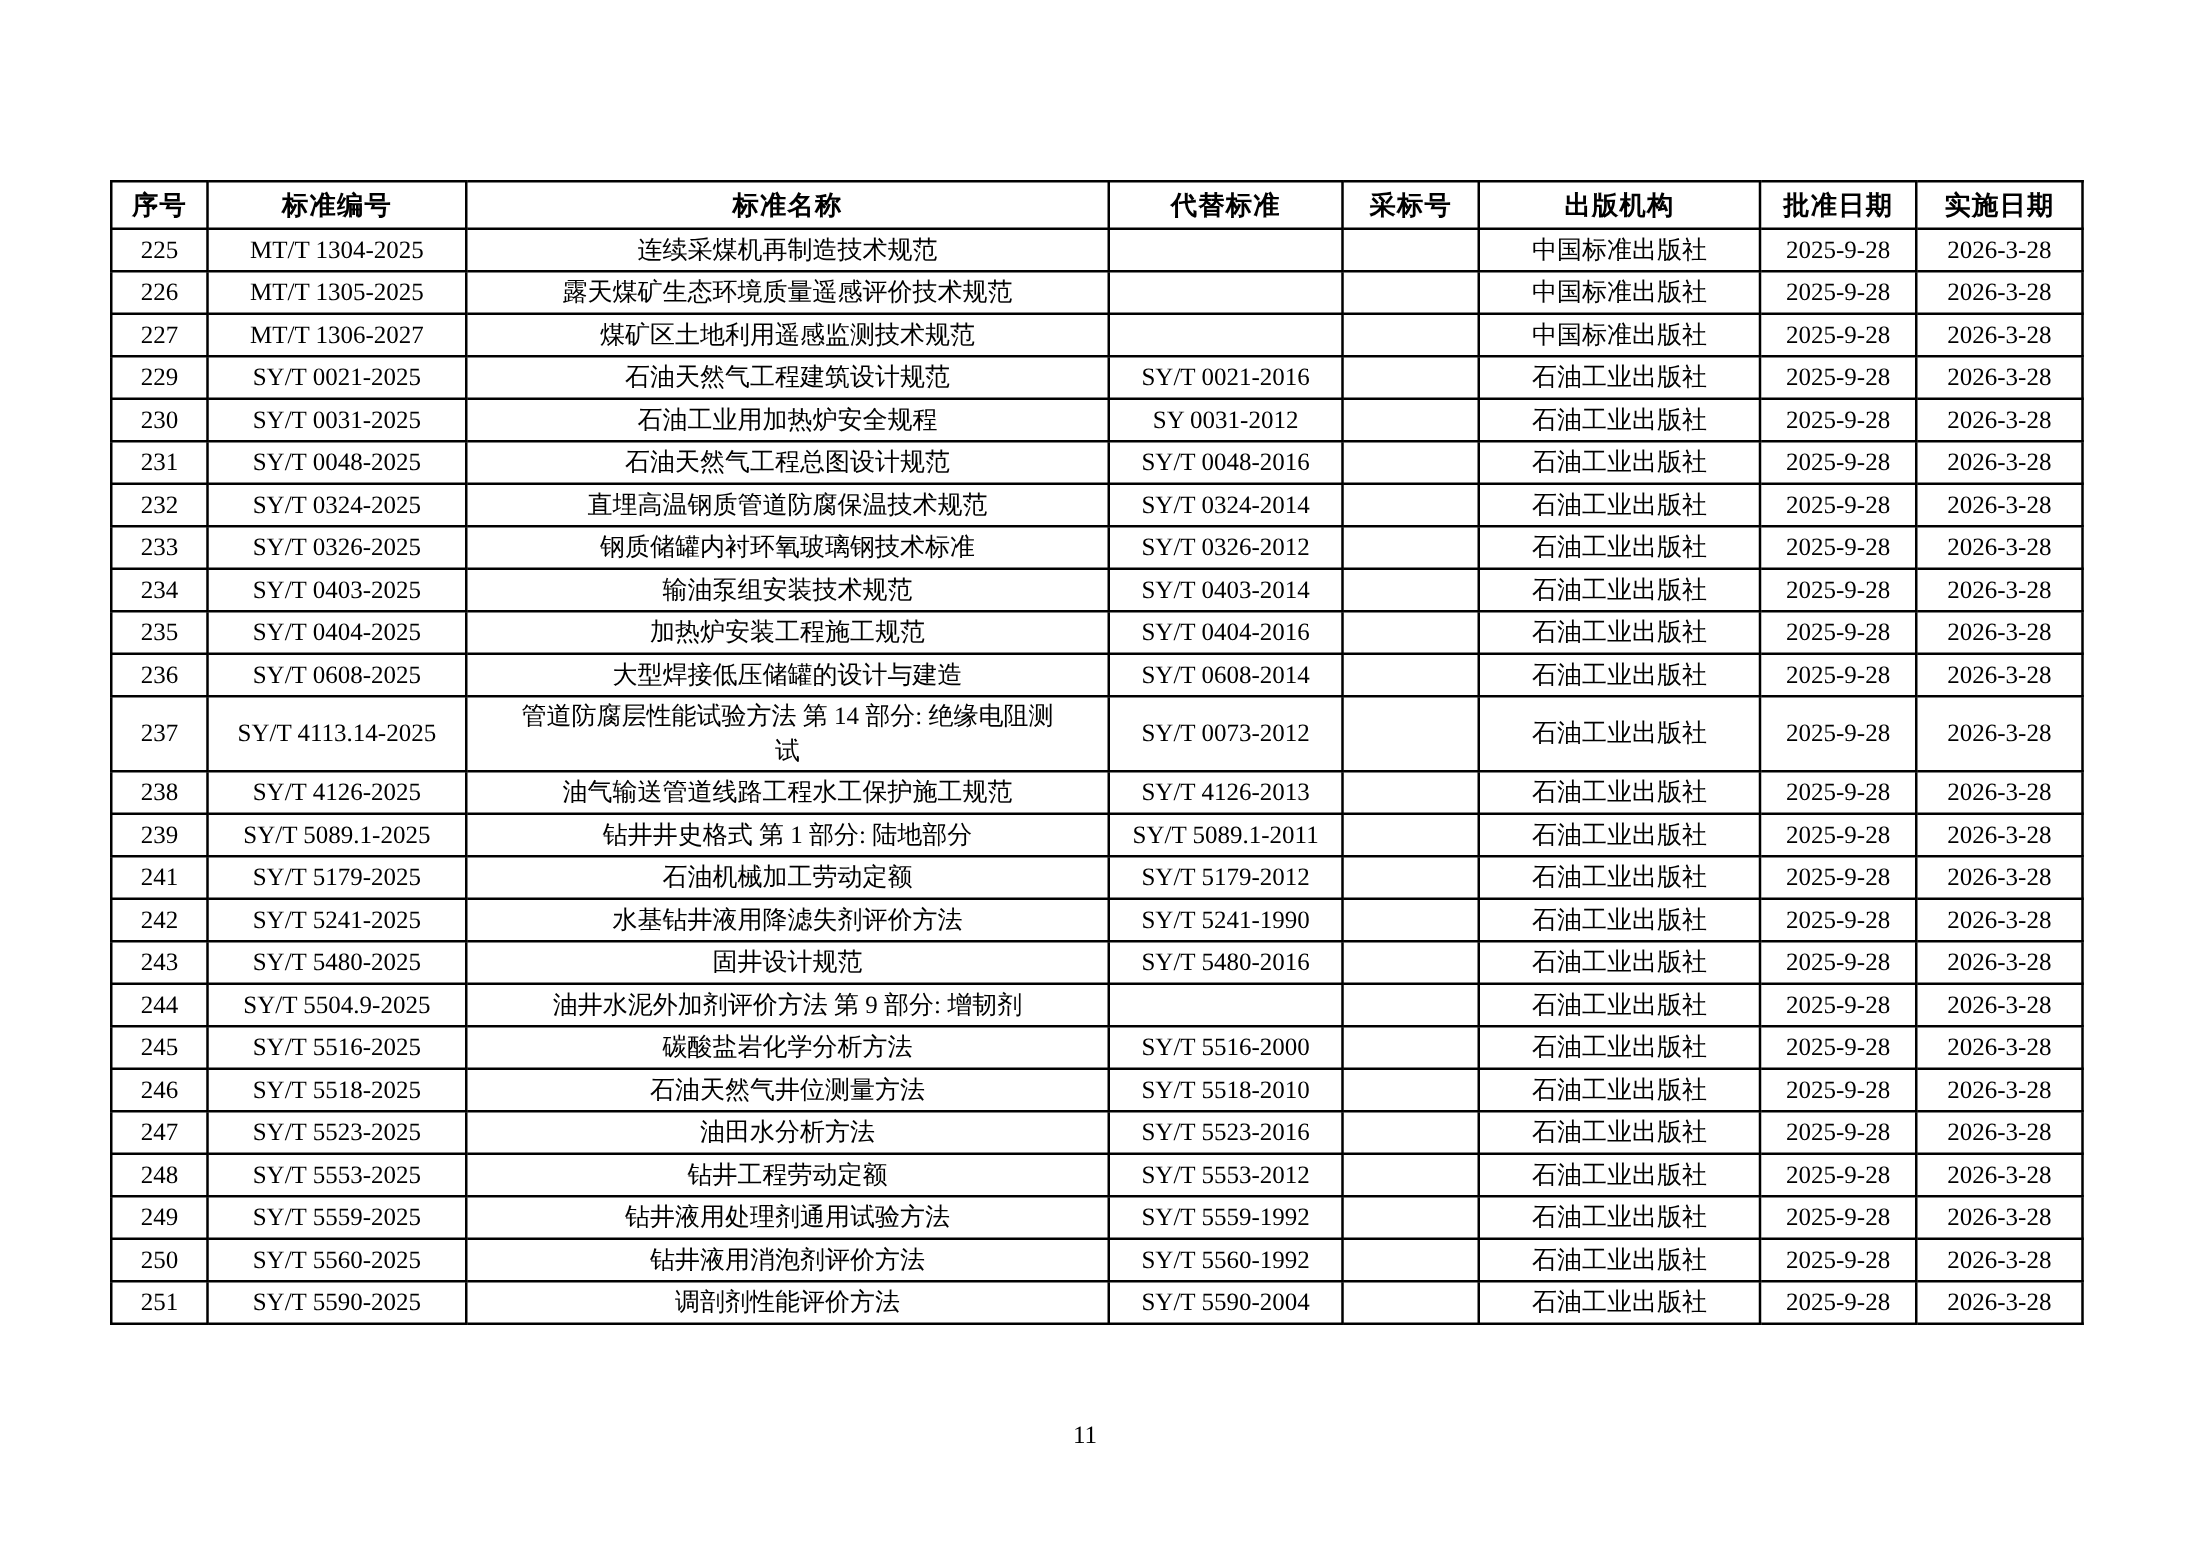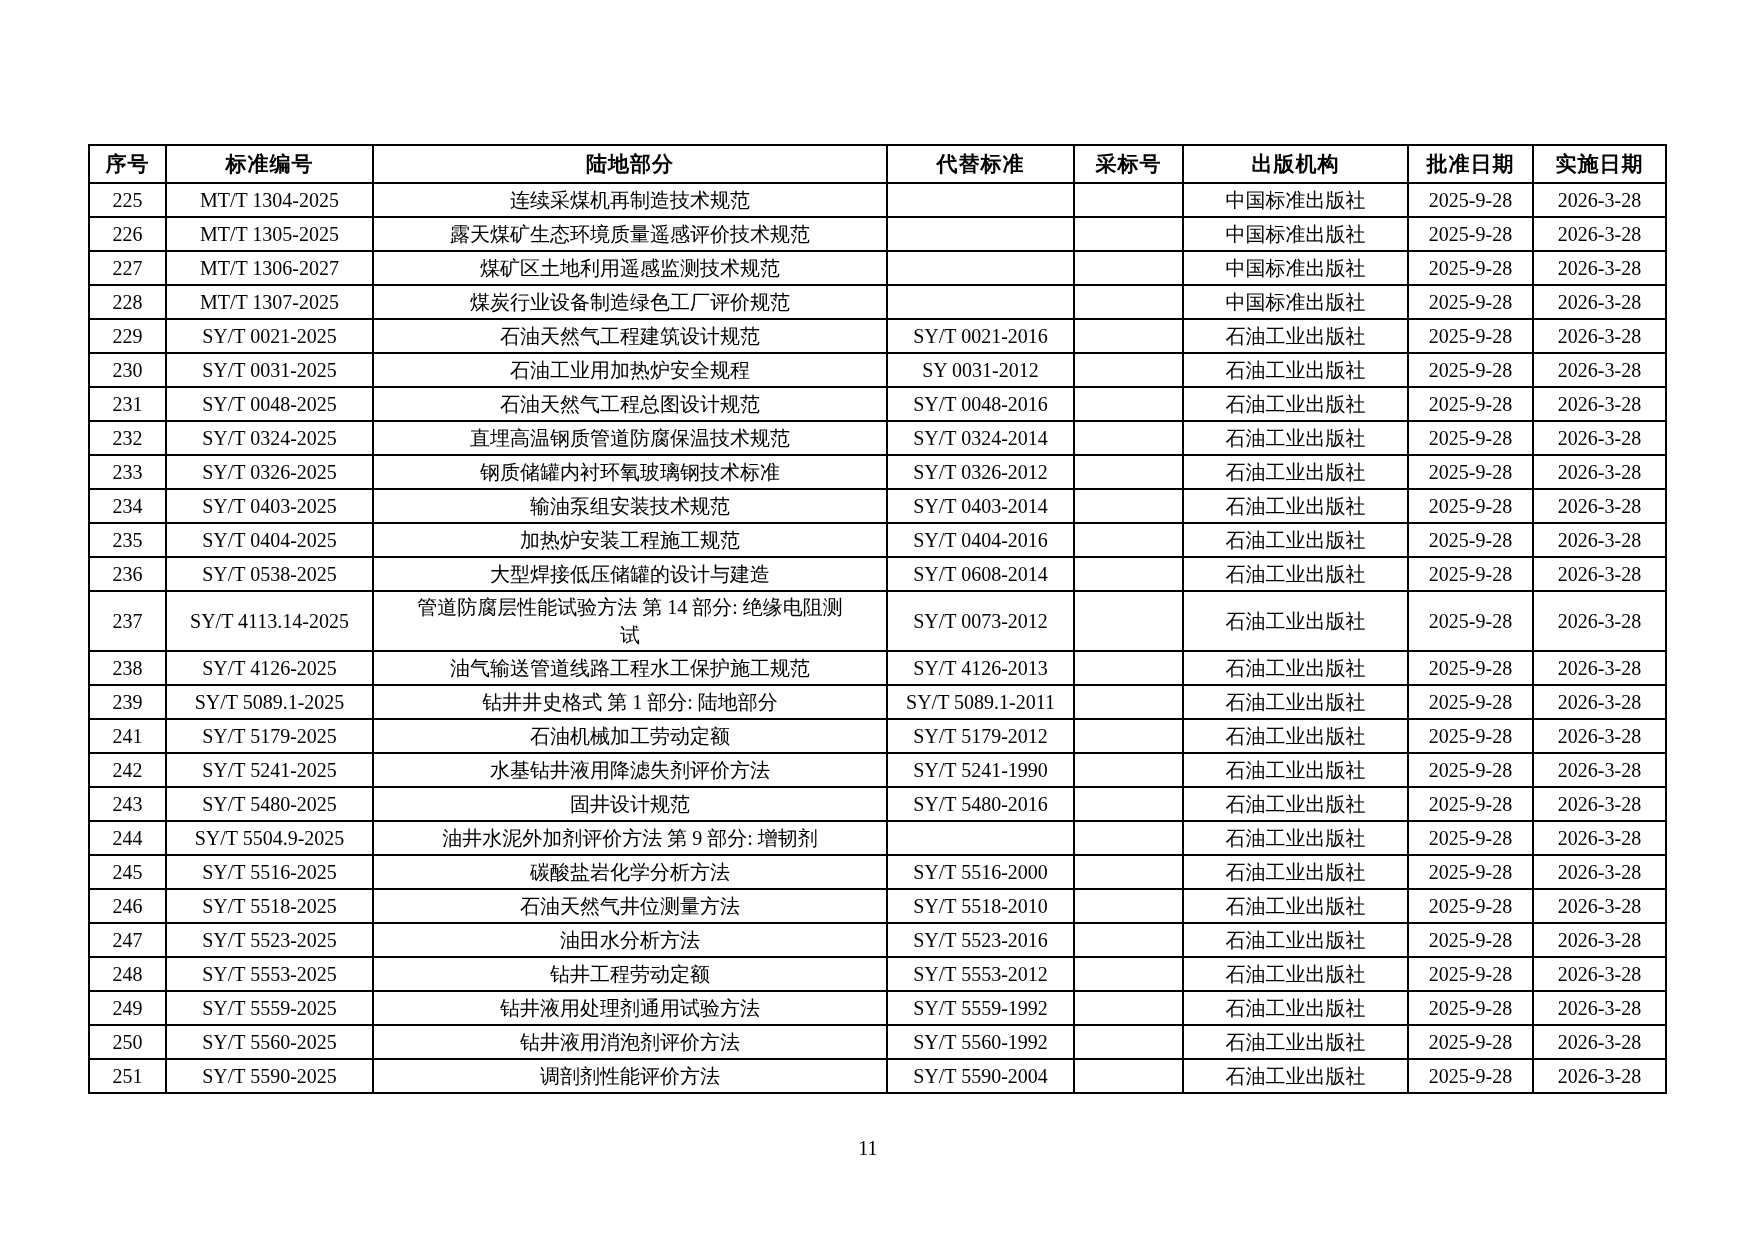--- a/index.html
+++ b/index.html
@@ -80,21 +80,21 @@
       <col style="width:187px">
       <col style="width:109px">
       <col style="width:225px">
       <col style="width:125px">
       <col style="width:133px">
     </colgroup>
     <thead>
       <tr id="header-row">
           <th>序号</th>
           <th>标准编号</th>
-          <th>陆地部分</th>
+          <th>标准名称</th>
           <th>代替标准</th>
           <th>采标号</th>
           <th>出版机构</th>
           <th>批准日期</th>
           <th>实施日期</th>
         </tr>
     </thead>
     <tbody id="table-body">
         <tr>
           <td class="col-no">225</td>
@@ -120,30 +120,20 @@
           <td class="col-no">227</td>
           <td class="col-code">MT/T 1306-2027</td>
           <td class="col-name">煤矿区土地利用遥感监测技术规范</td>
           <td class="col-replaces"></td>
           <td class="col-adopted"></td>
           <td class="col-publisher">中国标准出版社</td>
           <td class="col-approved">2025-9-28</td>
           <td class="col-effective">2026-3-28</td>
         </tr>
         <tr>
-          <td class="col-no">228</td>
-          <td class="col-code">MT/T 1307-2025</td>
-          <td class="col-name">煤炭行业设备制造绿色工厂评价规范</td>
-          <td class="col-replaces"></td>
-          <td class="col-adopted"></td>
-          <td class="col-publisher">中国标准出版社</td>
-          <td class="col-approved">2025-9-28</td>
-          <td class="col-effective">2026-3-28</td>
-        </tr>
-        <tr>
           <td class="col-no">229</td>
           <td class="col-code">SY/T 0021-2025</td>
           <td class="col-name">石油天然气工程建筑设计规范</td>
           <td class="col-replaces">SY/T 0021-2016</td>
           <td class="col-adopted"></td>
           <td class="col-publisher">石油工业出版社</td>
           <td class="col-approved">2025-9-28</td>
           <td class="col-effective">2026-3-28</td>
         </tr>
         <tr>
@@ -201,21 +191,21 @@
           <td class="col-code">SY/T 0404-2025</td>
           <td class="col-name">加热炉安装工程施工规范</td>
           <td class="col-replaces">SY/T 0404-2016</td>
           <td class="col-adopted"></td>
           <td class="col-publisher">石油工业出版社</td>
           <td class="col-approved">2025-9-28</td>
           <td class="col-effective">2026-3-28</td>
         </tr>
         <tr>
           <td class="col-no">236</td>
-          <td class="col-code">SY/T 0538-2025</td>
+          <td class="col-code">SY/T 0608-2025</td>
           <td class="col-name">大型焊接低压储罐的设计与建造</td>
           <td class="col-replaces">SY/T 0608-2014</td>
           <td class="col-adopted"></td>
           <td class="col-publisher">石油工业出版社</td>
           <td class="col-approved">2025-9-28</td>
           <td class="col-effective">2026-3-28</td>
         </tr>
         <tr>
           <td class="col-no">237</td>
           <td class="col-code">SY/T 4113.14-2025</td>

